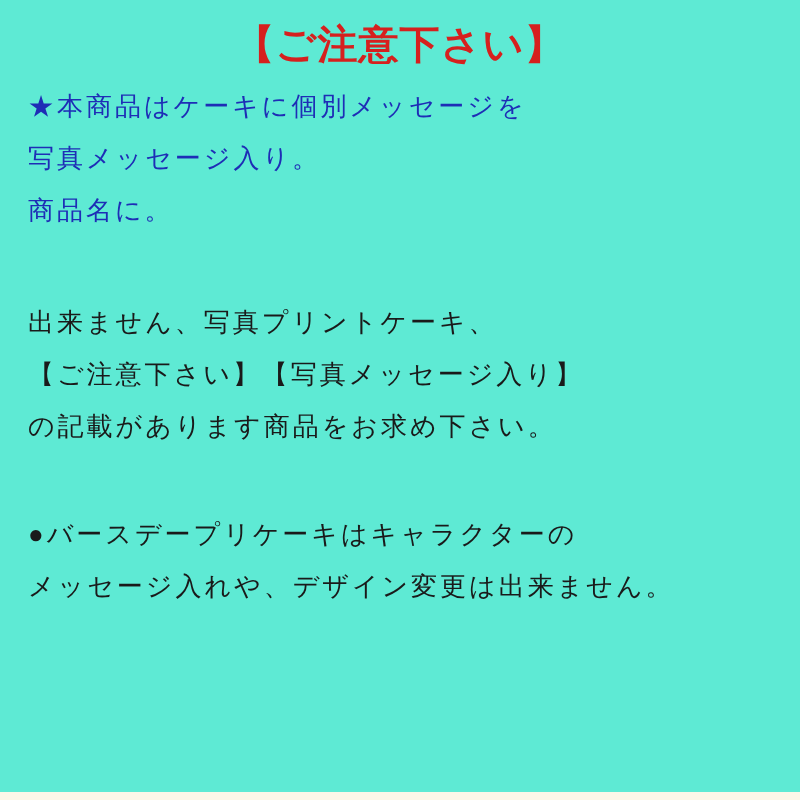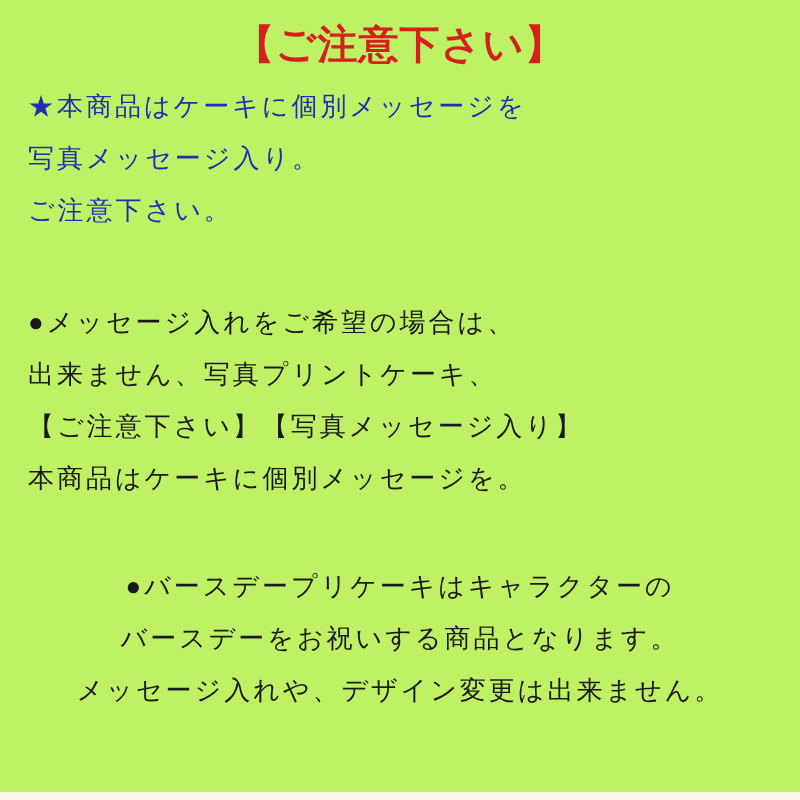--- a/index.html
+++ b/index.html
@@ -46,37 +46,35 @@
     position: absolute;
     left: 0;
     bottom: 0;
     width: 100%;
     height: 8px;
   }
 </style>
 </head>
 <body>
 
-<div class="notice-canvas" style="background-color: #bef264;">
+<div class="notice-canvas" style="background-color: #5eead4;">
 
   <h1 class="notice-title" style="color: rgb(214, 32, 30);">【ご注意下さい】</h1>
 
   <div class="text-block block-blue" style="color: rgb(30, 45, 182);">
     <div class="text-line">★本商品はケーキに個別メッセージを</div>
     <div class="text-line">写真メッセージ入り。</div>
-    <div class="text-line">ご注意下さい。</div>
+    <div class="text-line">商品名に。</div>
   </div>
 
   <div class="text-block block-gap-1" style="color: rgb(26, 26, 26);">
-    <div class="text-line">●メッセージ入れをご希望の場合は、</div>
     <div class="text-line">出来ません、写真プリントケーキ、</div>
     <div class="text-line">【ご注意下さい】【写真メッセージ入り】</div>
-    <div class="text-line">本商品はケーキに個別メッセージを。</div>
+    <div class="text-line">の記載があります商品をお求め下さい。</div>
   </div>
 
-  <div class="text-block block-gap-2" style="color: rgb(26, 26, 26); text-align: center;">
+  <div class="text-block block-gap-2" style="color: rgb(26, 26, 26);">
     <div class="text-line">●バースデープリケーキはキャラクターの</div>
-    <div class="text-line">バースデーをお祝いする商品となります。</div>
     <div class="text-line">メッセージ入れや、デザイン変更は出来ません。</div>
   </div>
 
   <div class="bottom-edge" style="background-color: rgb(251, 247, 232);"></div>
 </div>
 
 </body></html>

